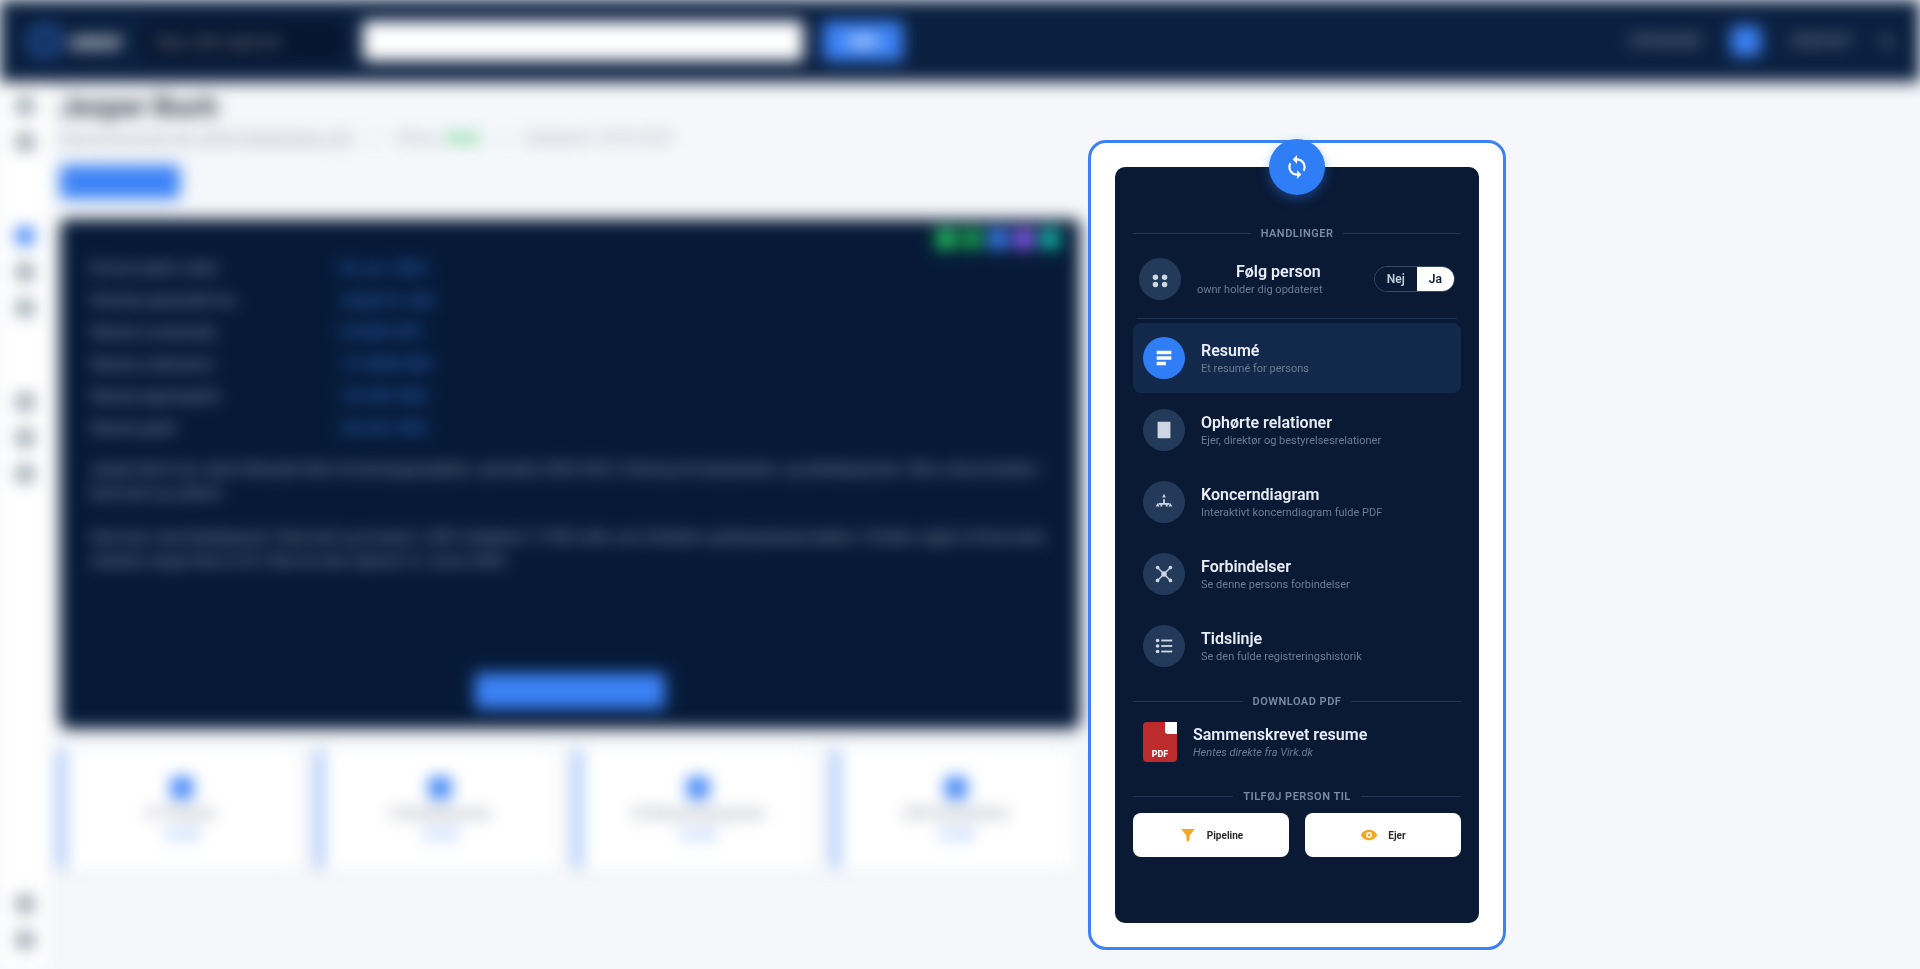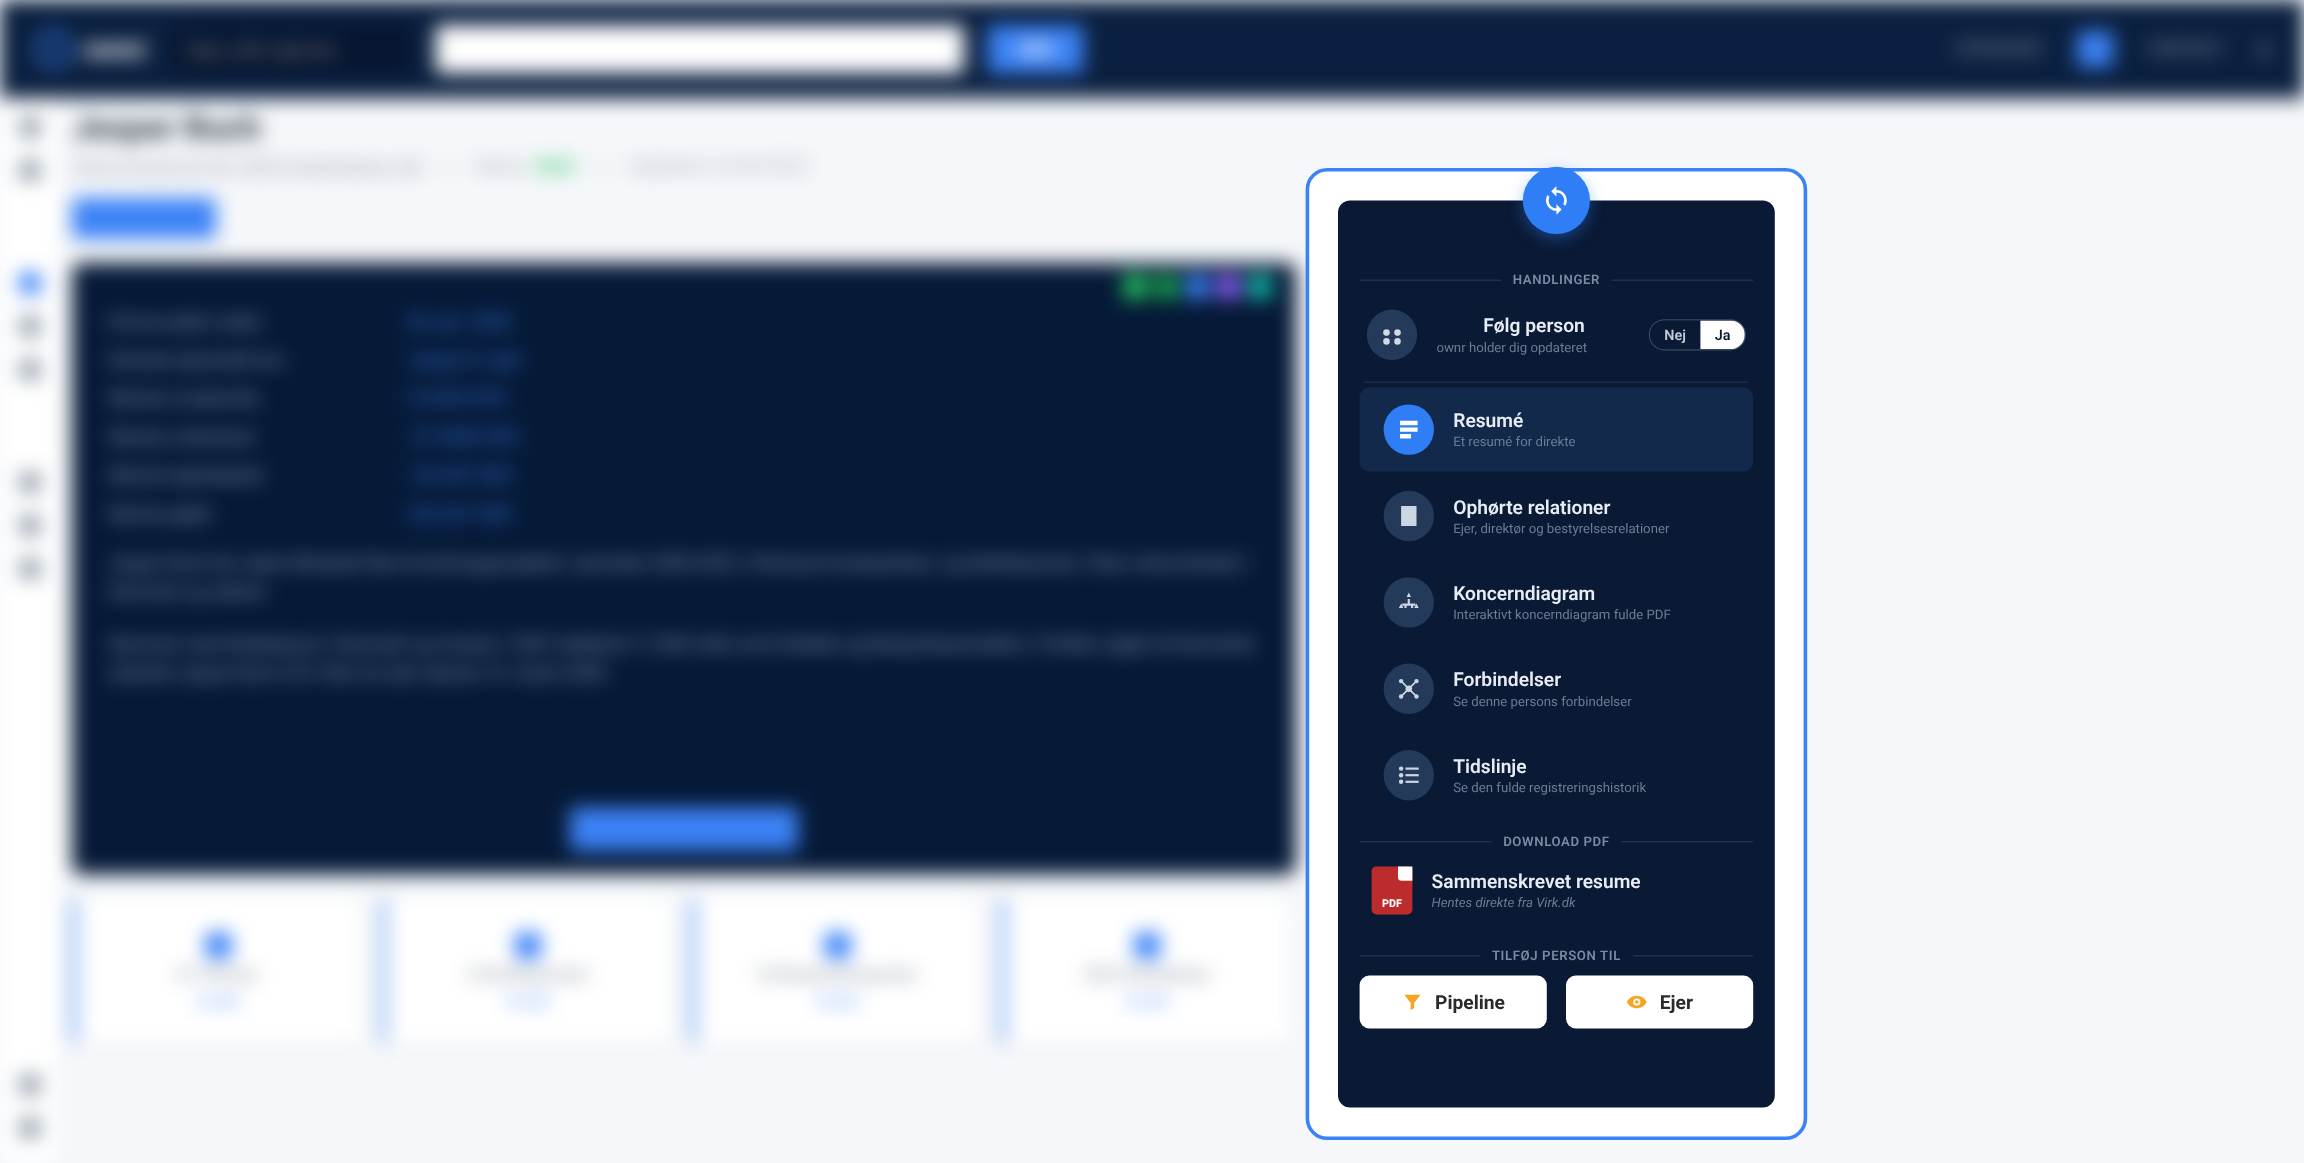--- a/index.html
+++ b/index.html
@@ -94,35 +94,35 @@
   .follow-txt .t{color:#e8edf5;font-size:16px;font-weight:600;margin-left:39px;}
   .follow-txt .s{color:#6b7c93;font-size:11px;margin-top:2px;}
   .toggle{display:flex;border-radius:20px;overflow:hidden;font-size:12px;font-weight:600;background:#0a1a35;border:1px solid #394c66;cursor:pointer;}
   .toggle .opt{padding:5px 12px;}
   .toggle .opt.off{background:#0a1a35;color:#c3cbd6;}
   .toggle .opt.on{background:#fff;color:#0a1a35;}
 
   .sep{height:1px;background:#1e3252;margin:0 4px;}
 
   .actions{display:flex;flex-direction:column;gap:2px;margin-top:4px;}
-  .action-item{display:flex;align-items:center;gap:16px;padding:14px 20px;border-radius:8px;cursor:pointer;}
+  .action-item{display:flex;align-items:center;gap:16px;padding:14px 10px;border-radius:8px;cursor:pointer;}
   .action-item.active{background:#13294b;}
   .action-item .aicon{width:42px;height:42px;border-radius:50%;background:#243a5a;display:flex;align-items:center;justify-content:center;flex:none;}
   .action-item.active .aicon{background:#2f7ef6;}
   .action-item .atxt .t{color:#e8edf5;font-size:16px;font-weight:600;}
   .action-item .atxt .s{color:#6b7c93;font-size:11px;margin-top:2px;}
 
   .hdrline.mt{margin-top:14px;}
 
   .pdf-item{display:flex;align-items:center;gap:16px;padding:14px 10px;cursor:pointer;}
   .pdf-badge{width:34px;height:40px;background:#bd2c2c;border-radius:4px;display:flex;align-items:flex-end;justify-content:center;color:#fff;font-size:9px;font-weight:800;padding-bottom:3px;position:relative;flex:none;}
   .pdf-badge::before{content:"";position:absolute;top:0;right:0;width:12px;height:12px;background:#fff;border-bottom-left-radius:3px;}
 
   .btnrow{display:flex;gap:16px;margin-top:10px;}
-  .whitebtn{flex:1;height:44px;background:#fff;border-radius:8px;display:flex;align-items:center;justify-content:center;gap:10px;font-size:16px;font-weight:700;color:#2a2a2a;cursor:pointer;}
+  .whitebtn{flex:1;height:44px;background:#fff;border-radius:8px;display:flex;align-items:center;justify-content:center;gap:10px;font-size:10px;font-weight:700;color:#2a2a2a;cursor:pointer;}
   .whitebtn .bi{width:18px;height:18px;display:inline-flex;align-items:center;justify-content:center;}
 
   svg { display:block; }
 </style>
 </head>
 <body>
 
 <div class="blur-layer">
   <div class="topbar">
     <div class="logo">
@@ -267,21 +267,21 @@
 
     <div class="actions" id="actionlist">
         <div class="action-item active">
     <div class="aicon">
             <svg width="22" height="22" viewBox="0 0 24 24" fill="#fff">
               <path d="M4 4h16v4H4V4zm0 6h16v4H4v-4zm0 6h10v4H4v-4z"></path>
             </svg>
           </div>
     <div class="atxt">
       <div class="t">Resumé</div>
-      <div class="s">Et resumé for direkte</div>
+      <div class="s">Et resumé for persons</div>
     </div>
         </div>
         <div class="action-item">
     <div class="aicon">
             <svg width="22" height="22" viewBox="0 0 24 24" fill="#cdd6e3">
               <path d="M5 3h14v18H5V3zm3 4h8v2H8V7zm0 4h8v2H8v-2zm0 4h6v2H8v-2z"></path>
             </svg>
           </div>
     <div class="atxt">
       <div class="t">Ophørte relationer</div>

